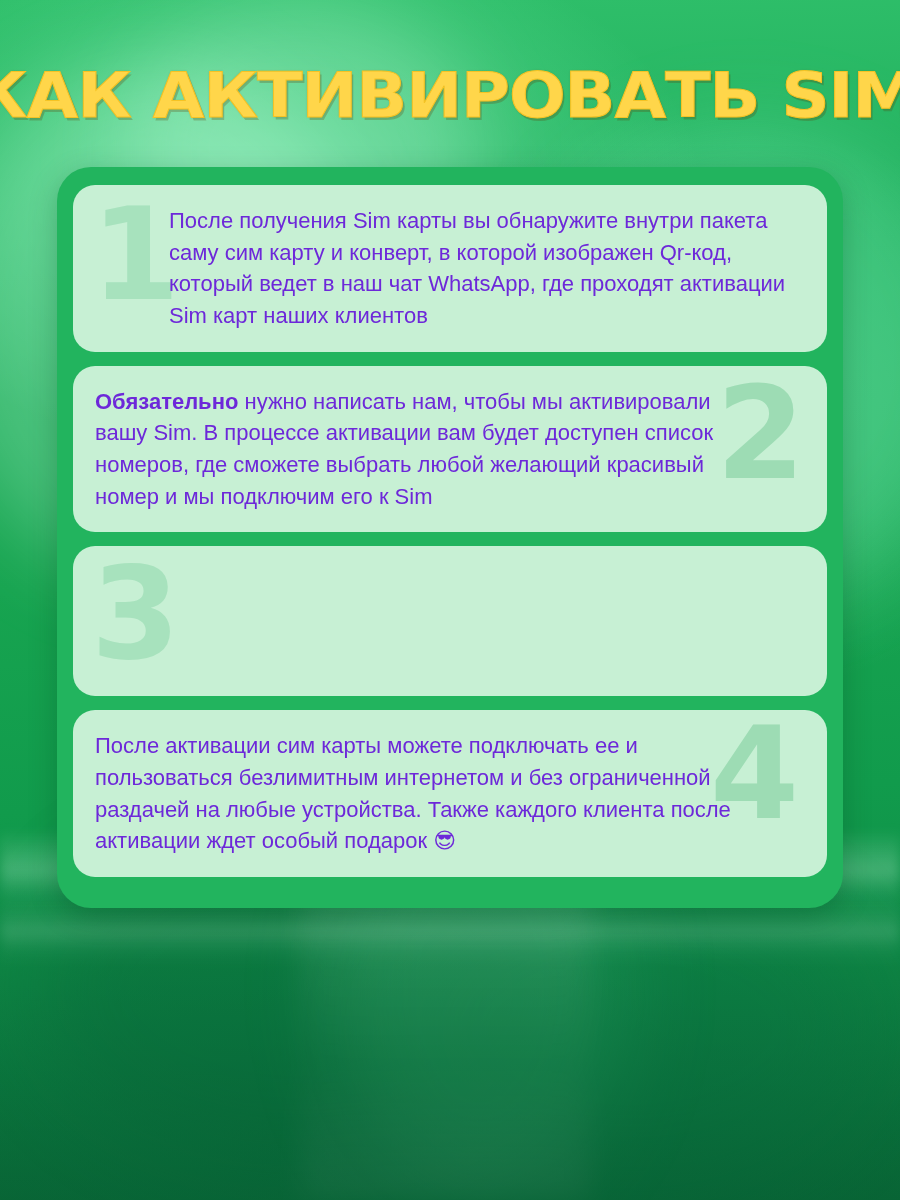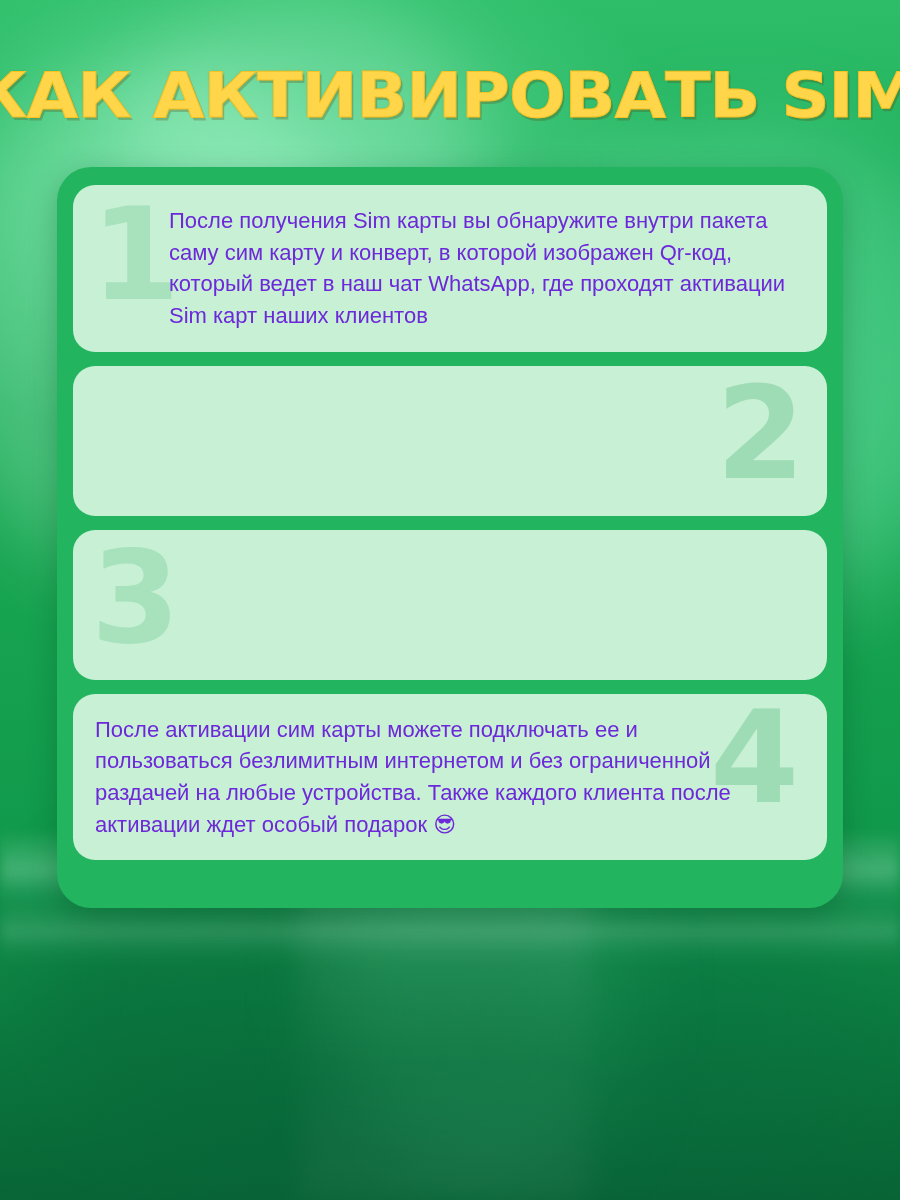--- a/index.html
+++ b/index.html
@@ -181,20 +181,21 @@
   <div class="card">
     <div class="steps">
 
       <div class="step s1">
         <span class="num">1</span>
         <div class="step-text">После получения Sim карты вы обнаружите внутри пакета саму сим карту и конверт, в которой изображен Qr-код, который ведет в наш чат WhatsApp, где проходят активации Sim карт наших клиентов</div>
       </div>
 
       <div class="step s2">
         <span class="num">2</span>
+        <div class="step-text"><b>Обязательно</b><span> нужно написать нам, чтобы мы активировали вашу Sim. В процессе активации вам будет доступен список номеров, где сможете выбрать любой желающий красивый номер и мы подключим его к Sim</span></div>
       </div>
 
       <div class="step s3">
         <span class="num">3</span>
       </div>
 
       <div class="step s4">
         <span class="num">4</span>
         <div class="step-text"><span>После активации сим карты можете подключать ее и пользоваться безлимитным интернетом и без ограниченной раздачей на любые устройства. Также каждого клиента после активации ждет особый подарок </span><span class="emoji">😎</span></div>
       </div>

